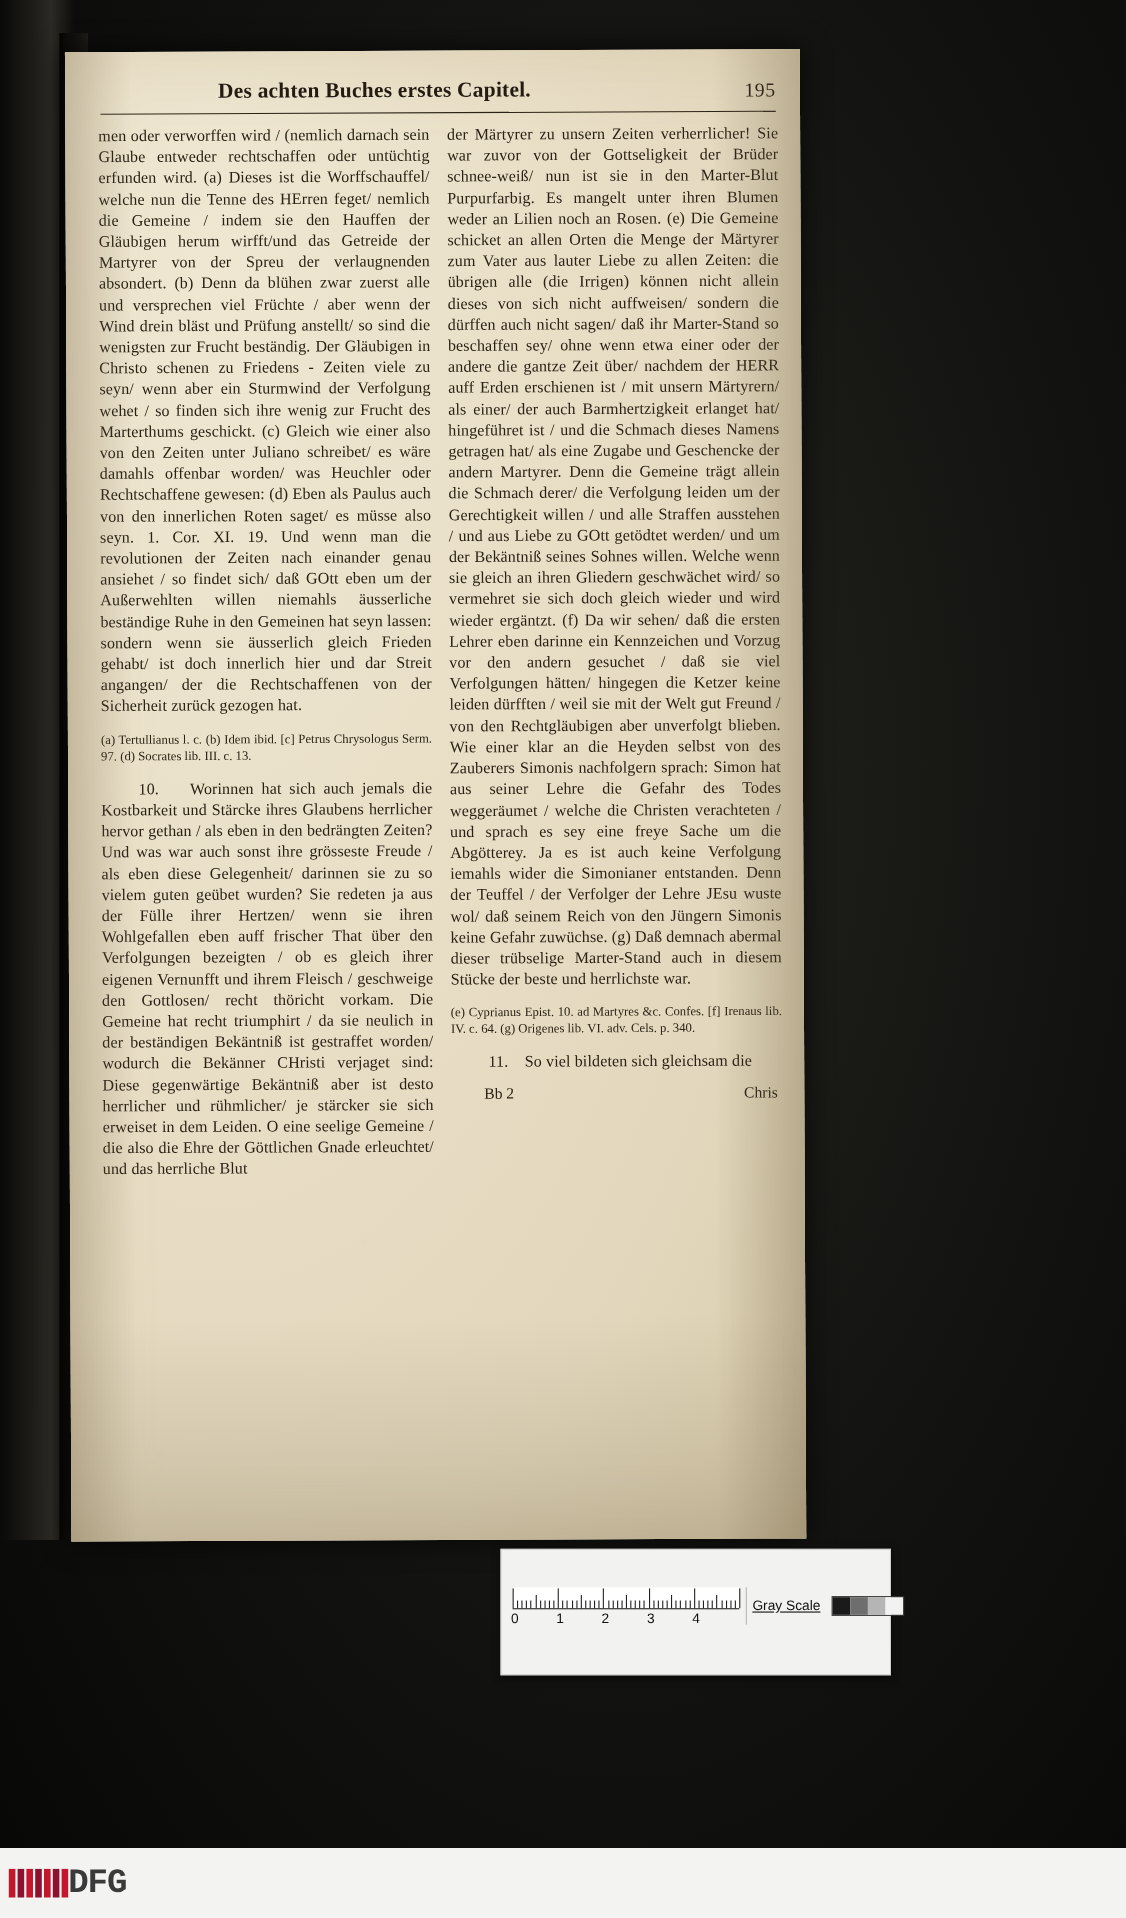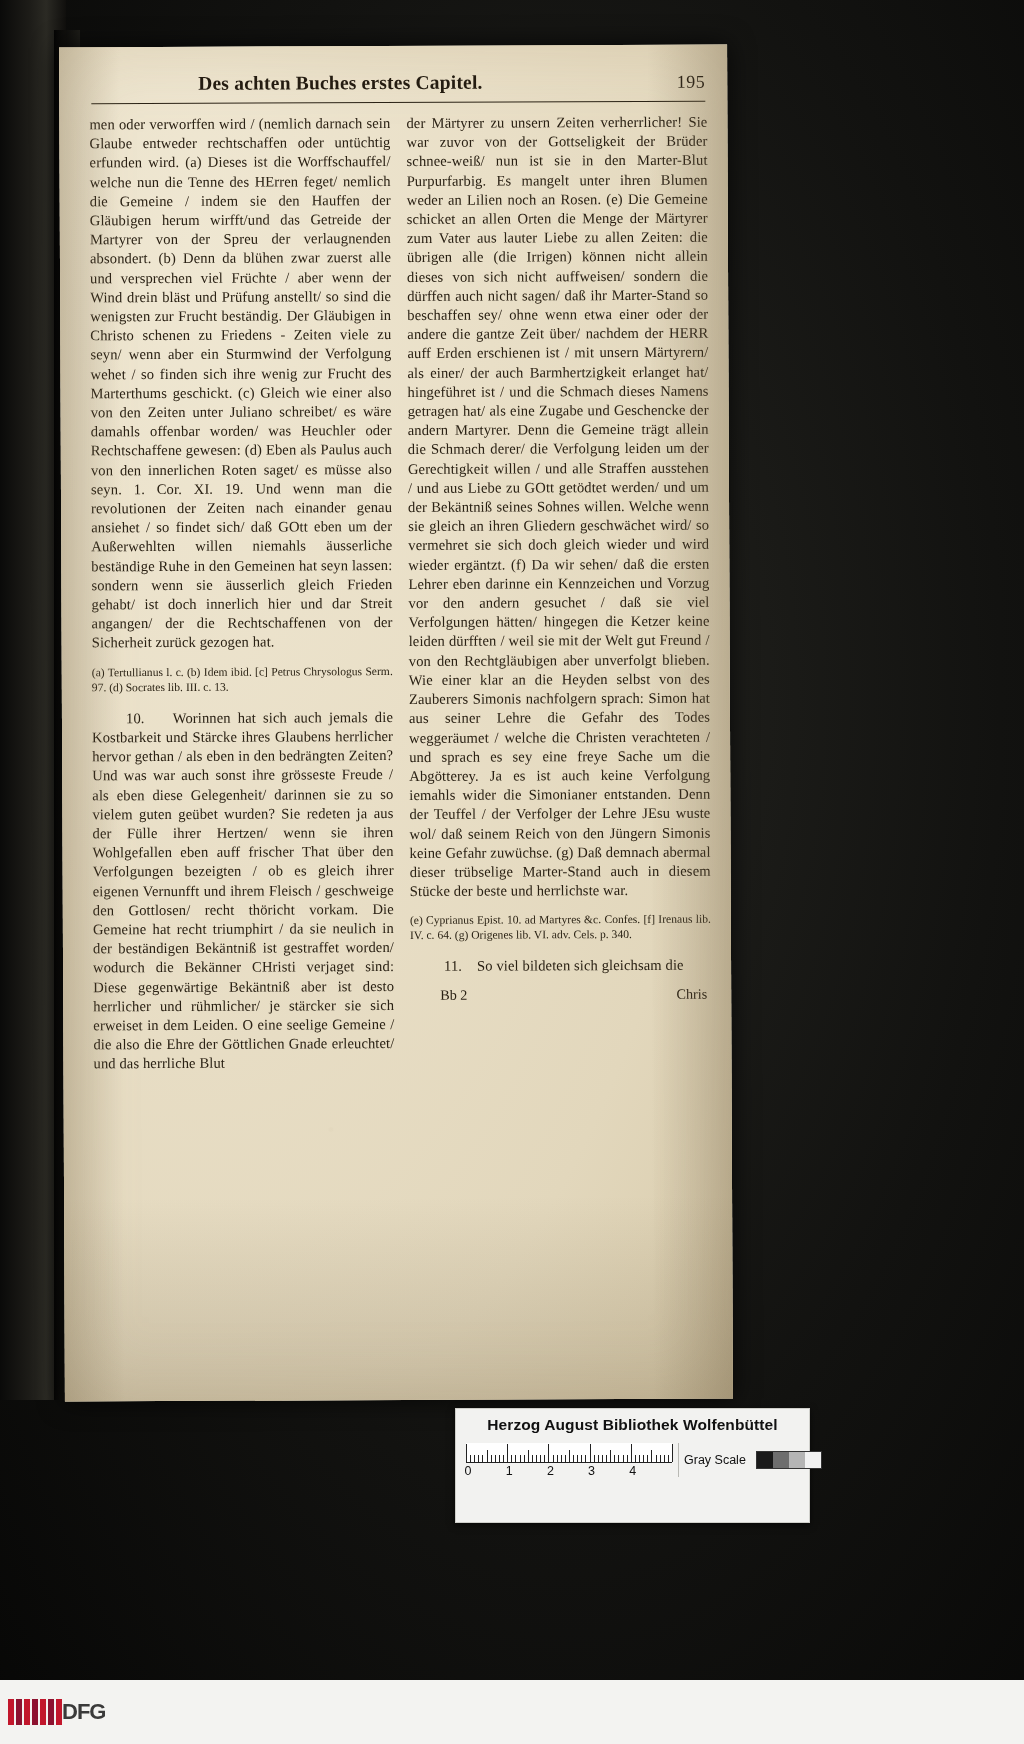--- a/index.html
+++ b/index.html
@@ -134,21 +134,21 @@
     position:absolute; bottom:0; width:1px; background:#222;
   }
   #ruler-nums{
     position:relative; height:16px; margin-top:1px;
   }
   #ruler-nums span{
     position:absolute; font-size:12.5px; color:#111; transform:translateX(-50%);
   }
   #gs-label{
     position:absolute; left:228px; top:44px;
-    font-size:12.5px; color:#111;
+    font-size:12.5px; color:#111;text-decoration:underline;
   }
   #gs-patches{
     position:absolute; left:300px; top:42px; display:flex;
     border:1px solid #333;
   }
   #gs-patches i{ display:block; width:16px; height:16px; }
   #divider-v{
     position:absolute; left:222px; top:34px; width:1px; height:34px; background:#b9b9b4;
   }
 
@@ -161,22 +161,22 @@
   }
   #colorbars{
     display:flex; margin-left:8px; gap:2px;
   }
   #colorbars i{ display:block; width:6px; height:26px; }
   #footer-text{
     flex:1; text-align:center; font-size:17.5px; color:#111;
     letter-spacing:.1px;
   }
   #dfg{
-    margin-right:16px; font-size:22px; font-weight:700; color:#3a3a3a;
-    letter-spacing:-1px; font-family:Liberation Sans, sans-serif;
+    margin-right:16px; font-size:31px; font-weight:700; color:#3a3a3a;
+    letter-spacing:-1px; font-family:Liberation Mono, monospace;
   }
 </style>
 </head>
 <body>
 
 <div id="scan-bg"></div>
 <div id="gutter"></div>
 <div id="gutter-edge"></div>
 
 <div id="page">
@@ -213,21 +213,20 @@
       <div class="catchline">
         <span class="sigline">Bb 2</span>
         <span>Chris</span>
       </div>
     </div>
 
   </div>
 </div>
 
 <div id="target-card">
-  <div id="target-title">Herzog August Bibliothek Wolfenbüttel</div>
   <div id="ruler-wrap">
     <div id="ruler">
         <span class="tick" style="height: 18px; left: 0px;"></span>
         <span class="tick" style="height: 7px; left: 4.12px;"></span>
         <span class="tick" style="height: 7px; left: 8.24px;"></span>
         <span class="tick" style="height: 7px; left: 12.36px;"></span>
         <span class="tick" style="height: 7px; left: 16.48px;"></span>
         <span class="tick" style="height: 12px; left: 20.6px;"></span>
         <span class="tick" style="height: 7px; left: 24.72px;"></span>
         <span class="tick" style="height: 7px; left: 28.84px;"></span>

